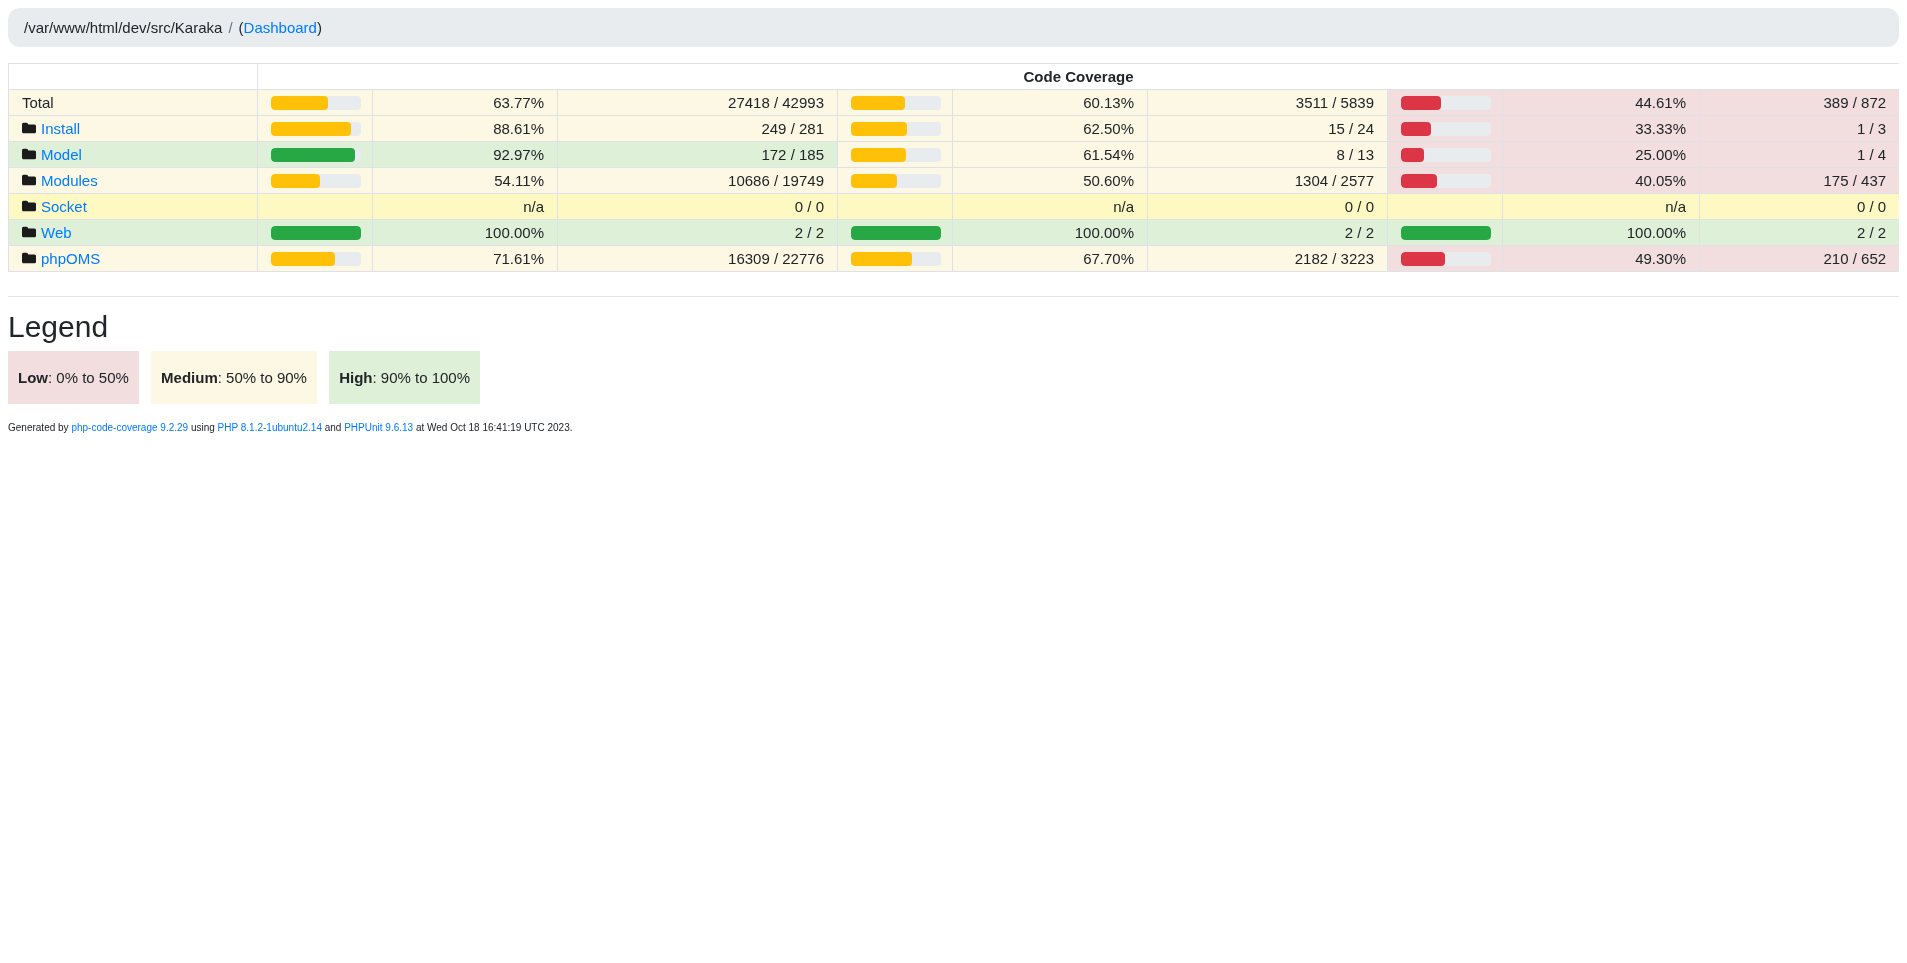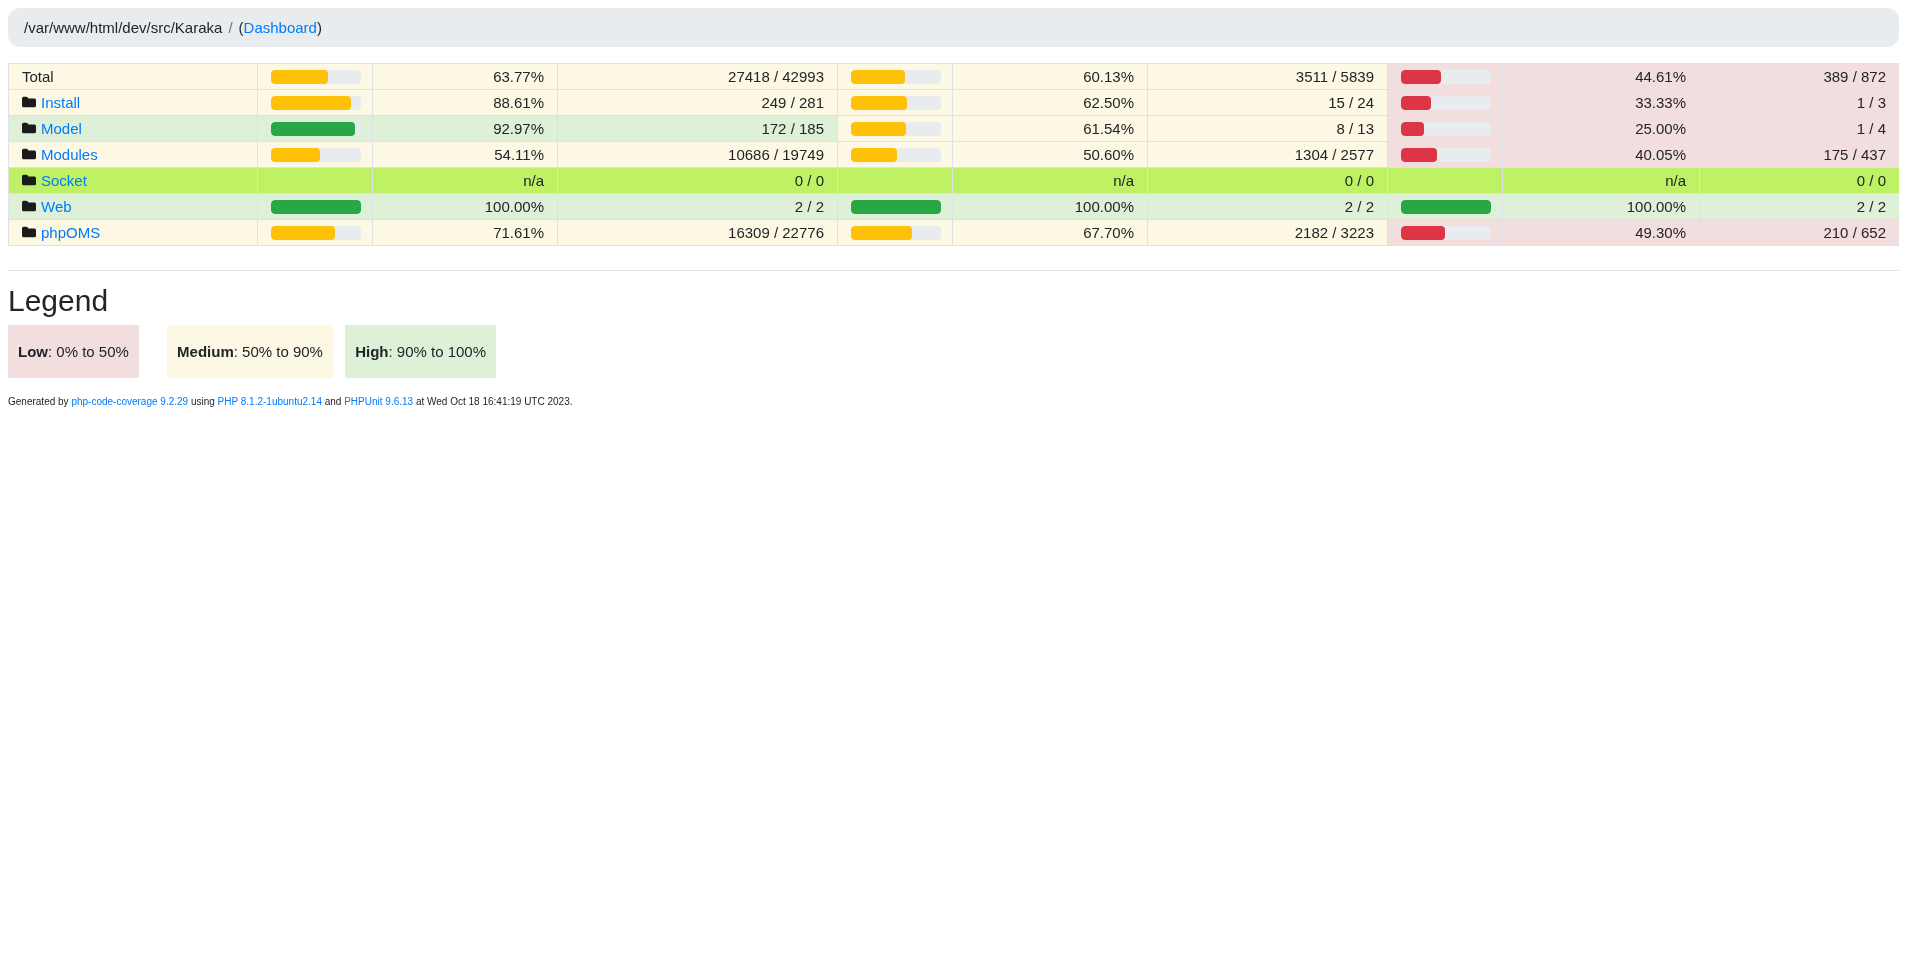--- a/index.html
+++ b/index.html
@@ -35,24 +35,24 @@
     height: 25px;
     line-height: 21px;
     overflow: hidden;
     white-space: nowrap;
   }
   thead td { text-align: center; font-weight: bold; background: #fff; }
   td.c-name { padding-left: 10px; text-align: left; }
   td.num { text-align: right; }
   td.barcell { padding-left: 13px; }
 
-  .level-warning { background: var(--warning-bg, #fcf8e3); margin-left: 16px; }
+  .level-warning { background: var(--warning-bg, #fcf8e3); }
   .level-success { background: var(--success-bg, #dff0d8); }
   .level-danger  { background: var(--danger-bg, #f2dede); }
-  .level-none    { background: #bef264; }
+  .level-none    { background: #fef9c3; }
 
   .progress {
     width: 90px; height: 14px;
     background: #e9ecef;
     border-radius: 4px;
     overflow: hidden;
     margin: 3px 0;
   }
   .progress-bar { height: 100%; border-radius: 4px; }
   .bar-warning { background: var(--bar-warning, #ffc107); }
@@ -96,20 +96,24 @@
       <col style="width:185px">
       <col style="width:280px">
     <col style="width:115px">
       <col style="width:195px">
       <col style="width:240px">
     <col style="width:115px">
       <col style="width:197px">
       <col style="width:200px">
   </colgroup>
   <thead>
+    <tr>
+      <td>&nbsp;</td>
+      <td colspan="9">Code Coverage</td>
+    </tr>
   </thead>
   <tbody id="coverage-body">
       <tr>
     <td class="c-name level-warning">
       <span>Total</span>
     </td>
     <td class="barcell level-warning">
       <div class="progress">
             <div class="progress-bar bar-warning" style="width: 63.77%;"></div>
           </div>

